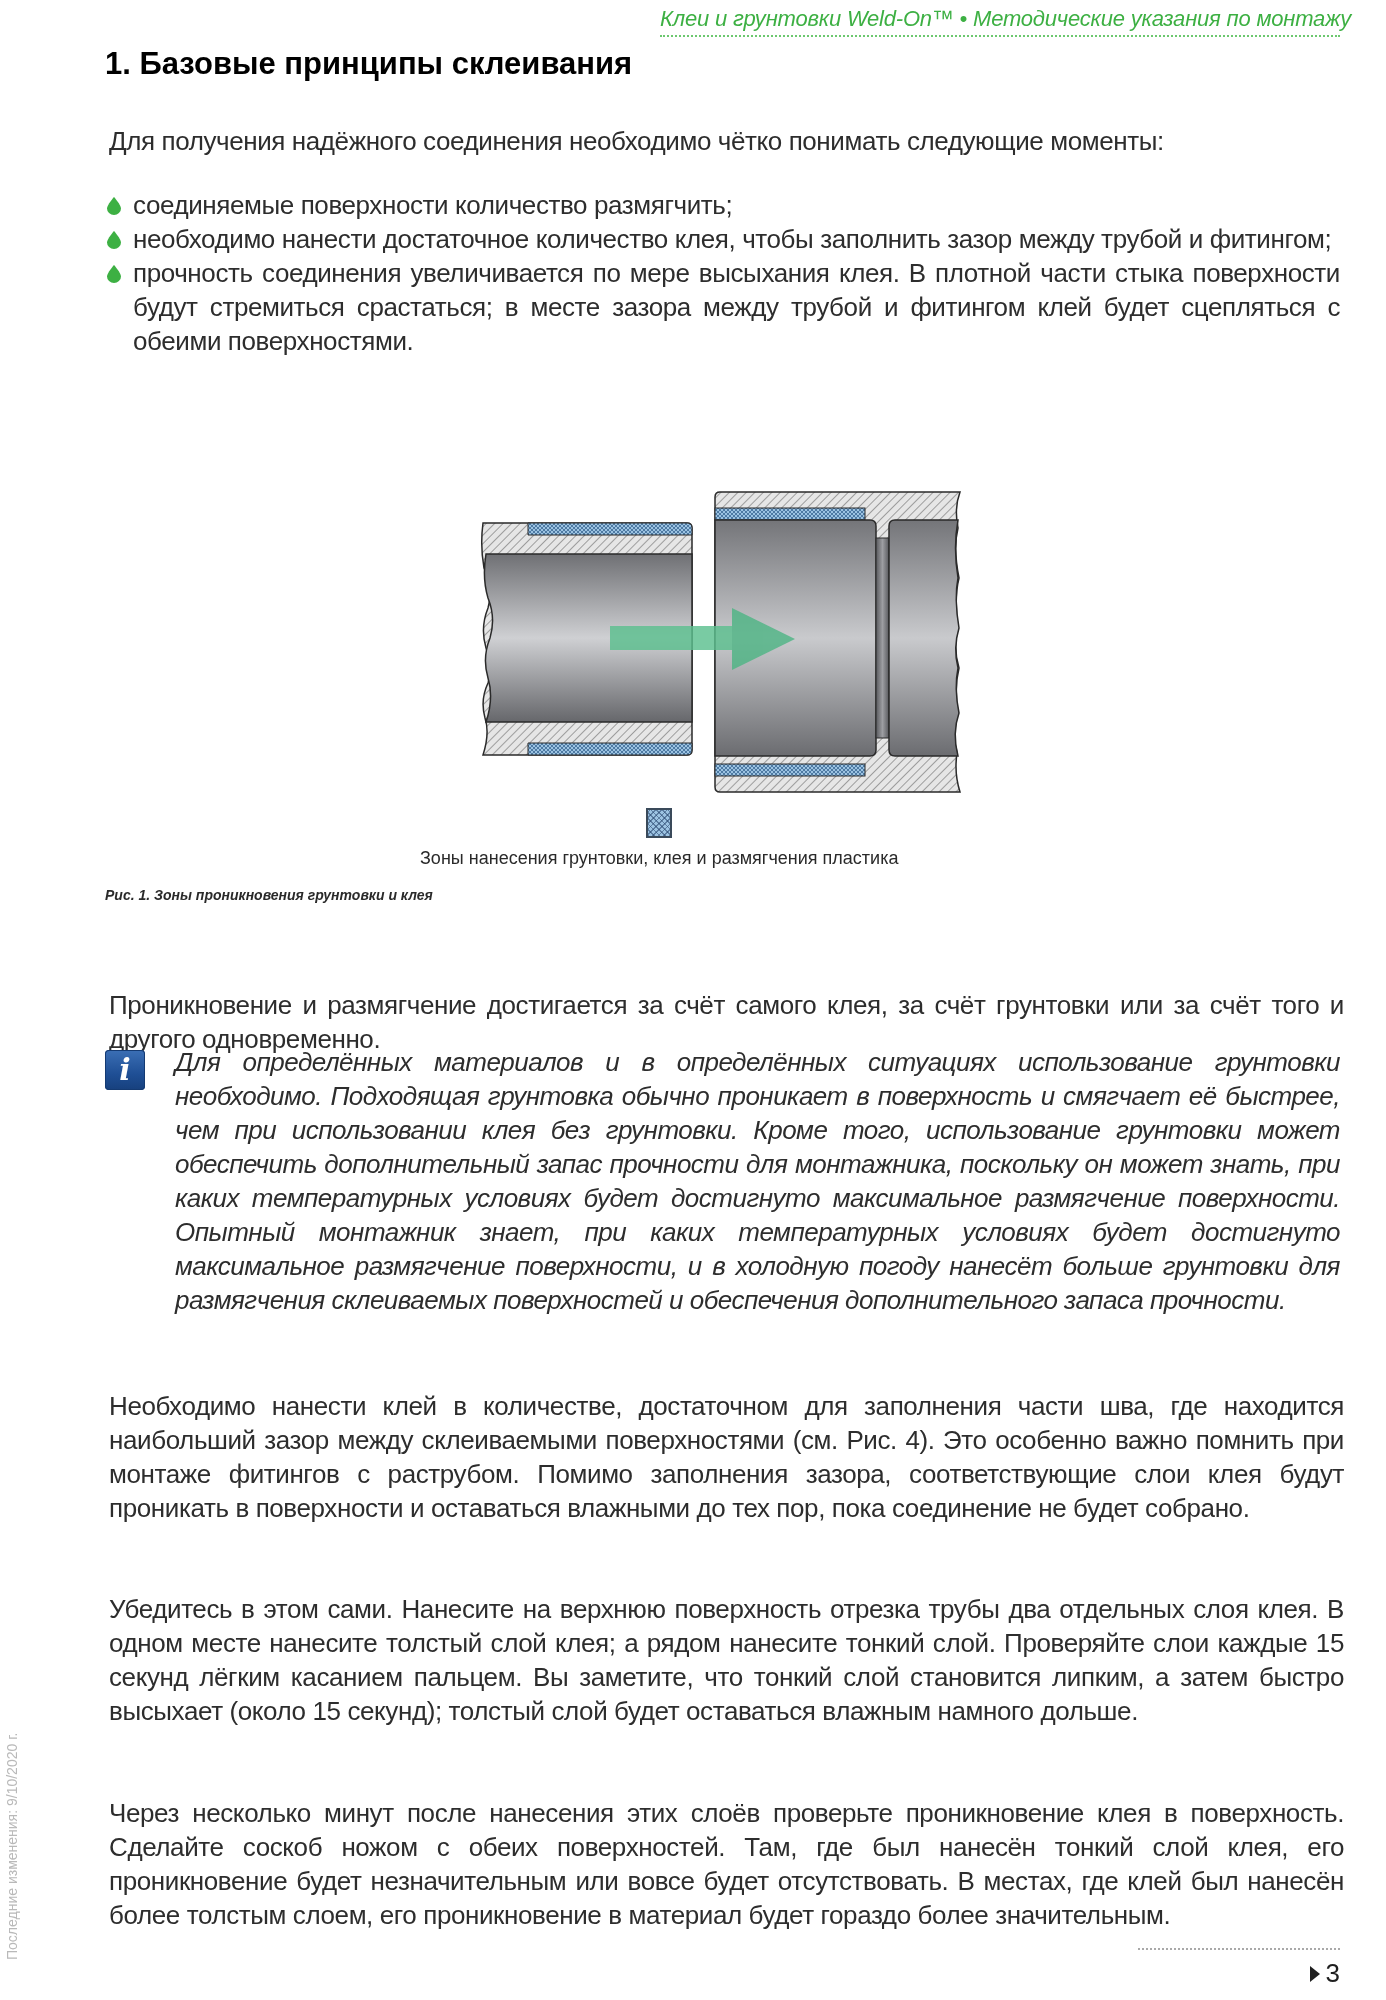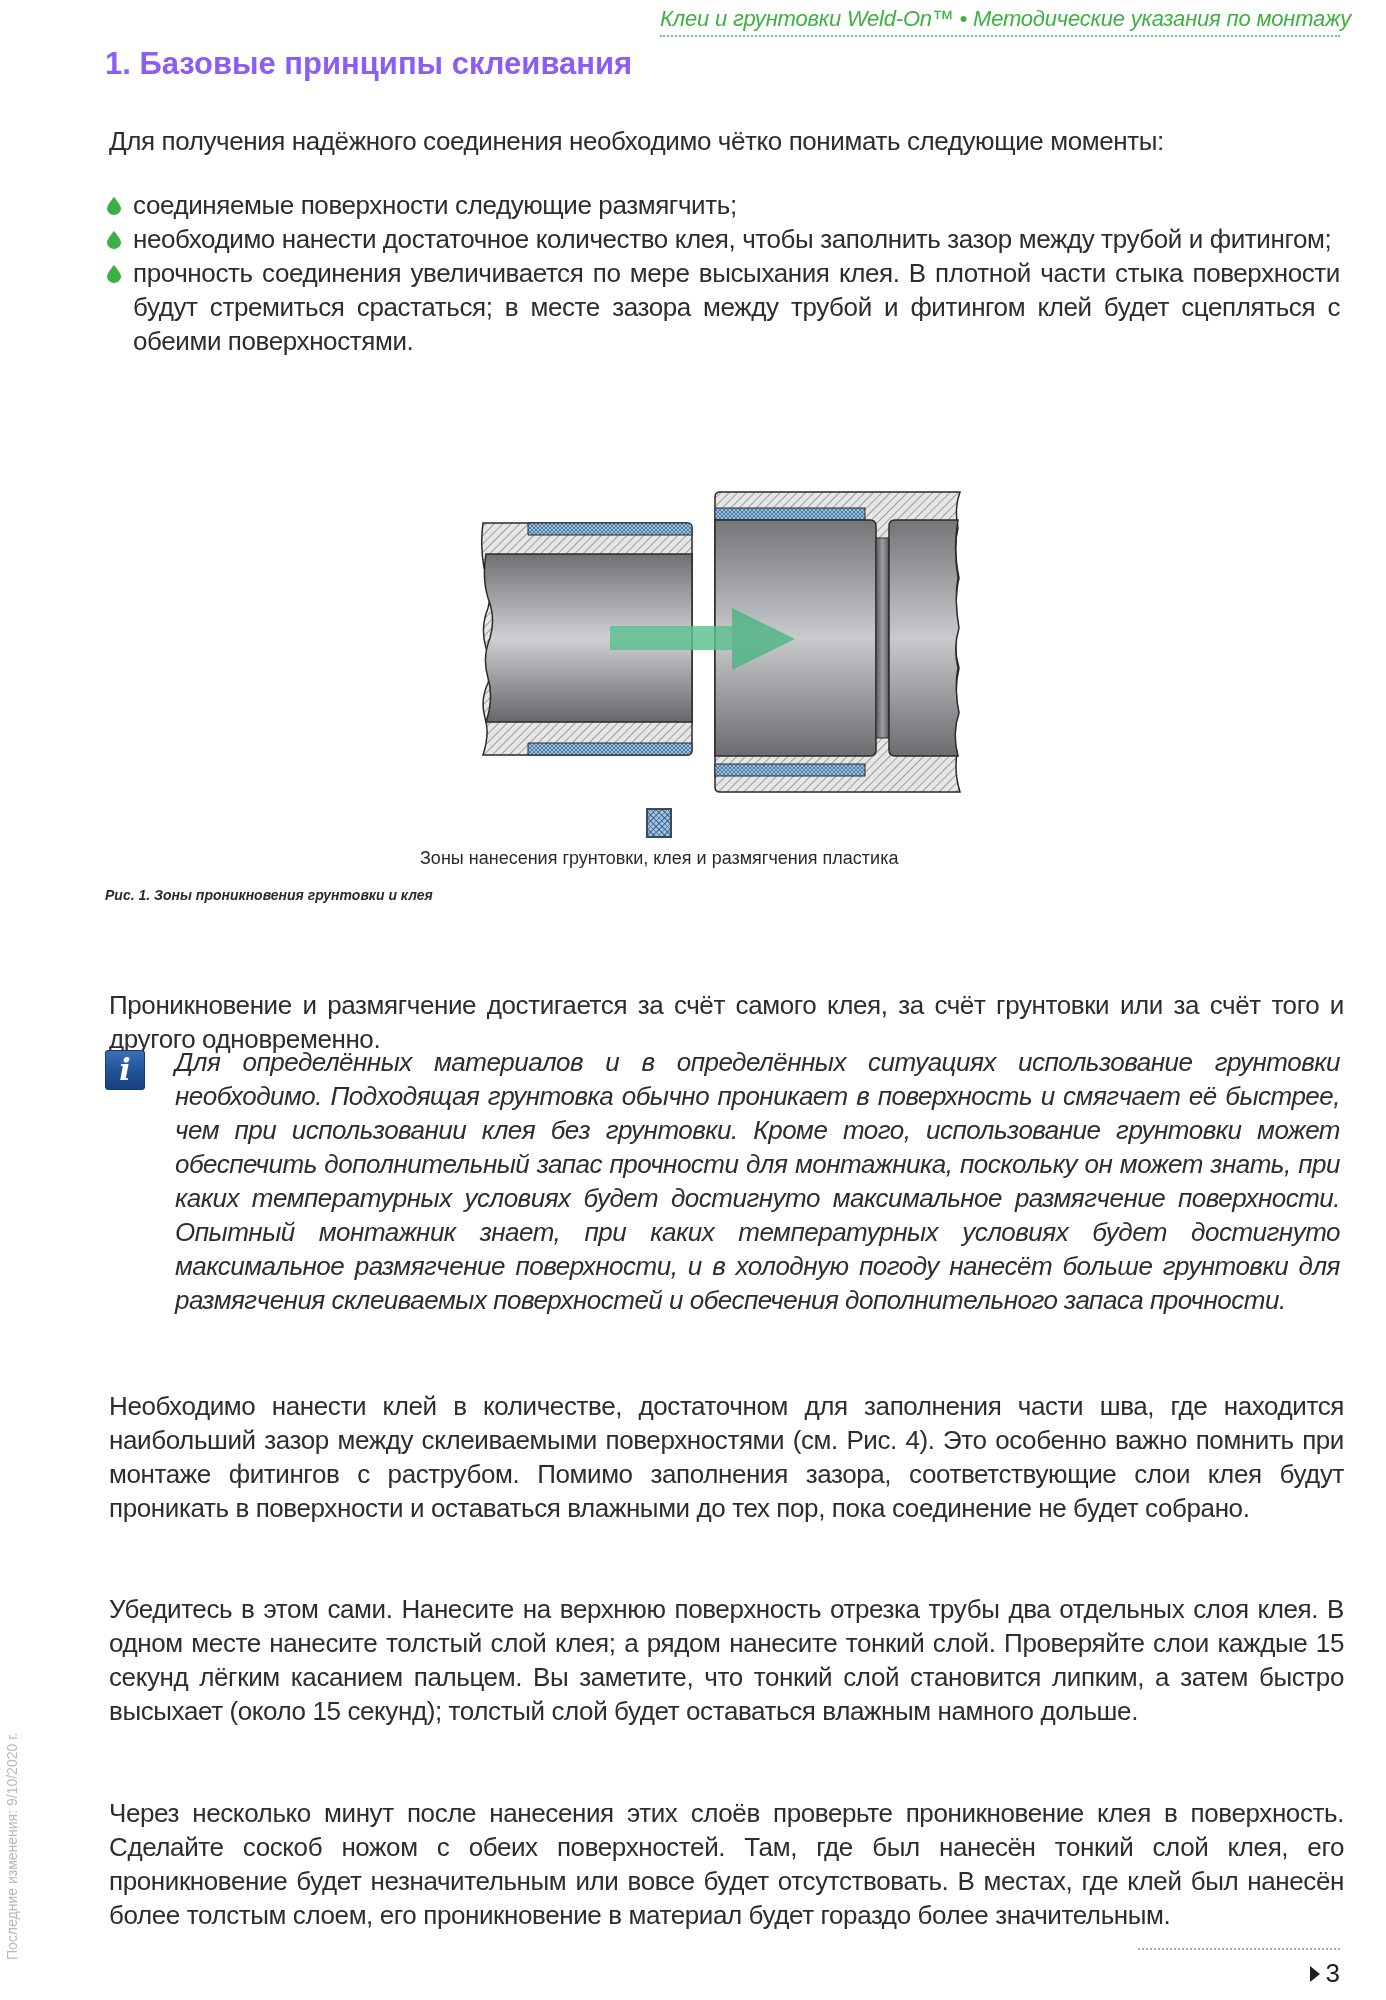--- a/index.html
+++ b/index.html
@@ -14,21 +14,21 @@
   }
   .header-text {
     font-style: italic; font-size: 22px; color: #3db043;
     letter-spacing: -0.2px; white-space: nowrap;
   }
   .header-rule {
     margin-top: 3px; height: 0; border-bottom: 2px dotted #6cc86f; width: 100%;
   }
   .title {
     position: absolute; left: 105px; top: 46px; margin: 0;
-    font-size: 31px; font-weight: bold; color: #8b5cf6;
+    font-size: 31px; font-weight: bold; color: #000000;
   }
   .p {
     position: absolute; left: 105px; width: 1235px; margin: 4px;
     font-size: 26px; line-height: 34px; text-align: justify; color: #2d2d2d;
     letter-spacing: -0.4px;
   }
   .intro { top: 120px; }
   .bullets { position: absolute; left: 105px; top: 188px; width: 1235px; margin: 0; padding: 0; list-style: none; }
   .bullets li {
     position: relative; padding-left: 28px; font-size: 26px; line-height: 34px;
@@ -100,21 +100,21 @@
 
 <h1 class="title">1. Базовые принципы склеивания</h1>
 
 <p class="p intro">Для получения надёжного соединения необходимо чётко понимать следующие моменты:</p>
 
 <ul class="bullets">
   <li>
     <svg class="drop" viewBox="0 0 14 18">
         <path d="M7 0 C7 0 0 8 0 11.5 A7 6.5 0 0 0 14 11.5 C14 8 7 0 7 0Z" fill="#3db043"></path>
       </svg>
-    <span>соединяемые поверхности следующие размягчить;</span>
+    <span>соединяемые поверхности количество размягчить;</span>
   </li>
   <li>
     <svg class="drop" viewBox="0 0 14 18">
         <path d="M7 0 C7 0 0 8 0 11.5 A7 6.5 0 0 0 14 11.5 C14 8 7 0 7 0Z" fill="#3db043"></path>
       </svg>
     <span>необходимо нанести достаточное количество клея, чтобы заполнить зазор между трубой и фитингом;</span>
   </li>
   <li>
     <svg class="drop" viewBox="0 0 14 18">
         <path d="M7 0 C7 0 0 8 0 11.5 A7 6.5 0 0 0 14 11.5 C14 8 7 0 7 0Z" fill="#3db043"></path>

